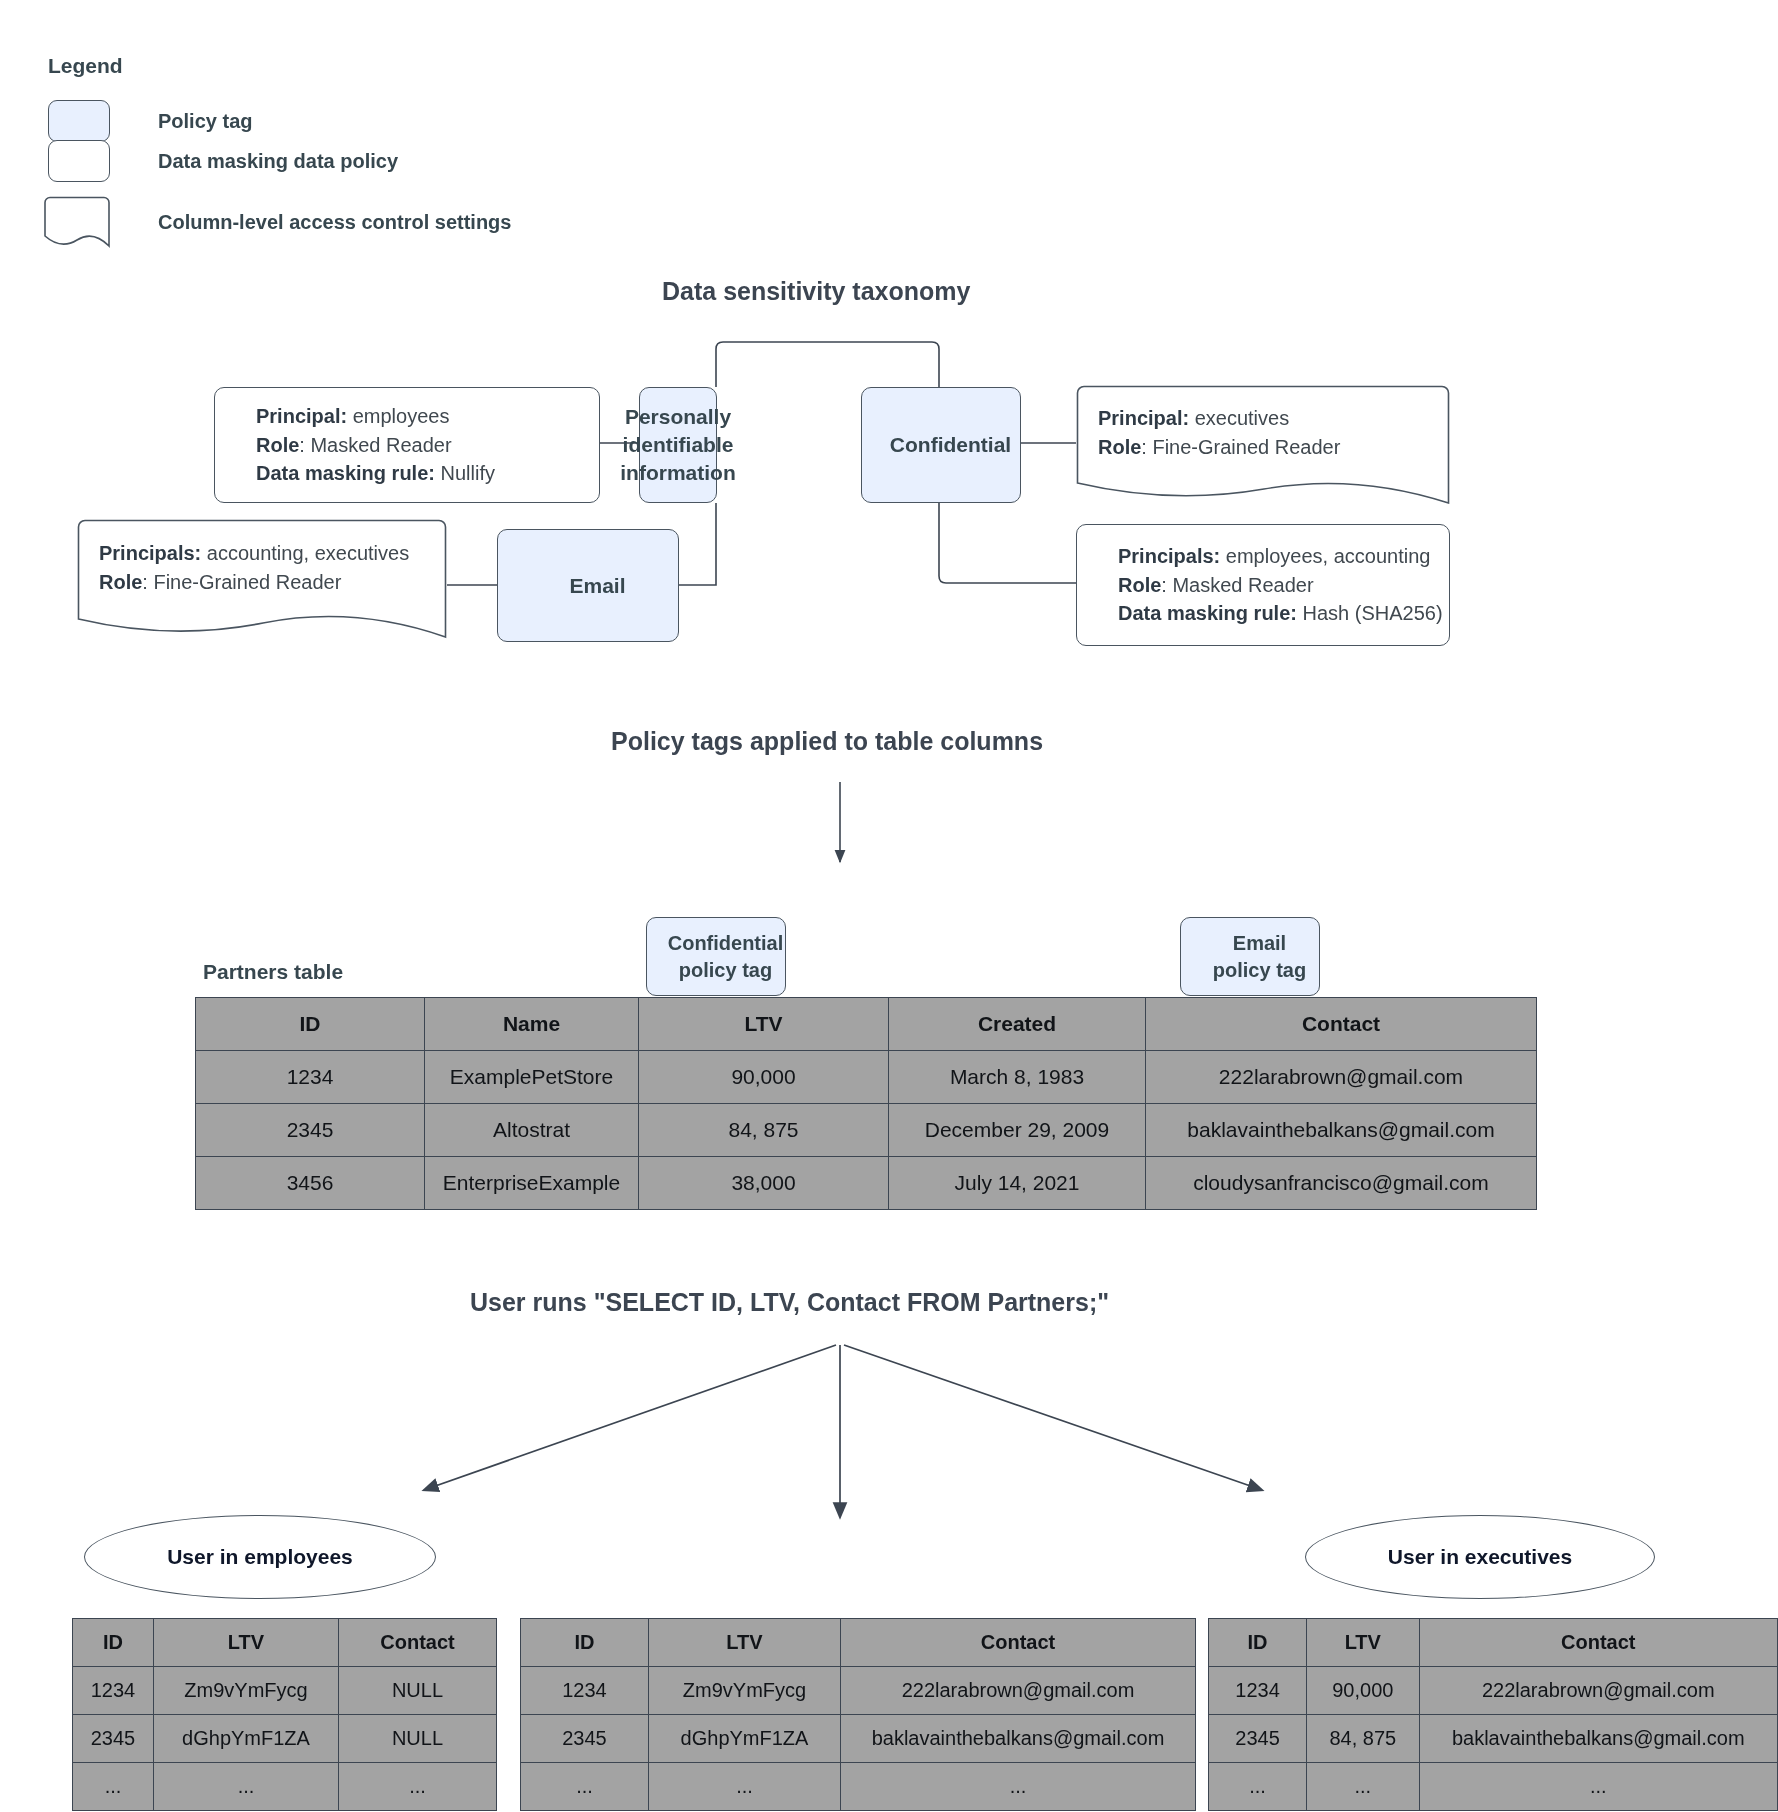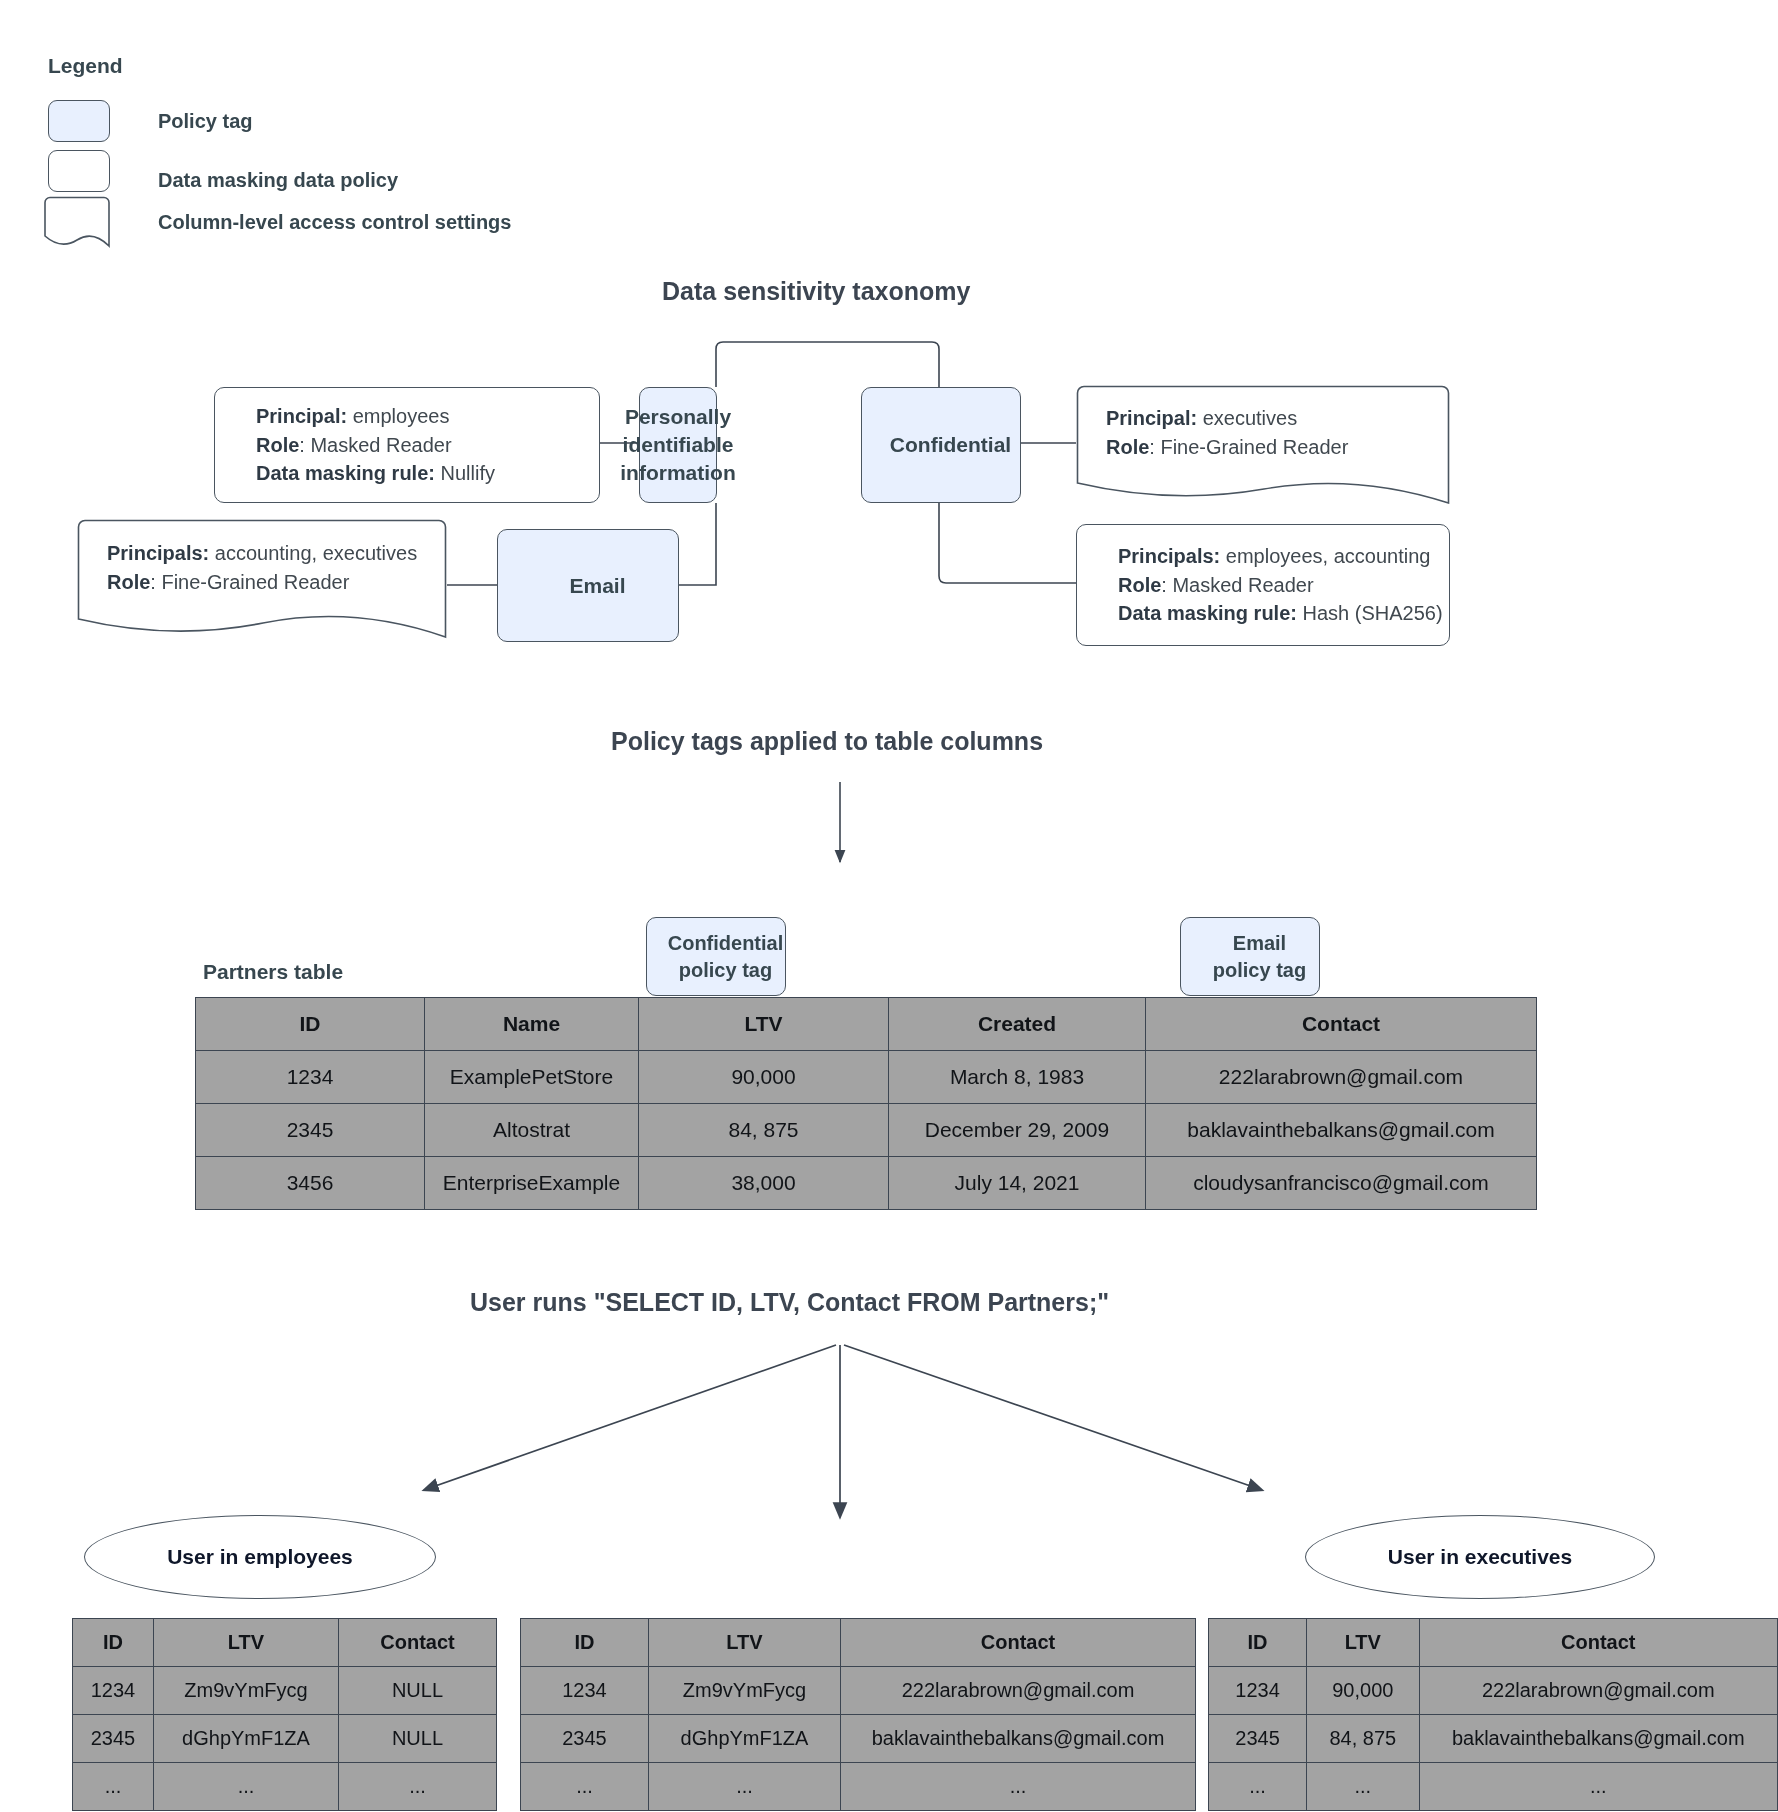--- a/index.html
+++ b/index.html
@@ -71,21 +71,21 @@
     padding-left:22px;
     font-size:20px;
     line-height:1.44;
     color:#40484f;
     white-space:nowrap;
   }
   .policy-text b{color:#2f3a45;font-weight:bold;}
   .wavebox{position:absolute;}
   .wavebox .inner{
     position:absolute;left:0;top:0;right:0;bottom:0;
-    display:flex;align-items:center;padding-left:8px;
+    display:flex;align-items:center;
   }
   .wavebox .inner .policy-text{padding-bottom:26px;}
 
   
   table.grid{
     border-collapse:collapse;
     background:#a3a3a3;
   }
   table.grid td,table.grid th{
     border:1.4px solid #3c4551;
@@ -131,21 +131,21 @@
 
 <div id="page">
 
   <div class="abs legend-title">Legend</div>
 
   <div class="abs legend-row" style="left:48px; top:100px;">
     <div class="legend-swatch tag"></div>
     <div class="legend-label">Policy tag</div>
   </div>
 
-  <div class="abs legend-row" style="left:48px; top:150px;align-items:flex-end;">
+  <div class="abs legend-row" style="left:48px; top:140px;">
     <div class="legend-swatch policy"></div>
     <div class="legend-label">Data masking data policy</div>
   </div>
 
   <div class="abs legend-row" style="left:44px; top:196px;">
     <div class="wave-swatch">
       <svg width="66" height="52" viewBox="0 0 66 52">
         <path d="M6,1.5 H60 A5,5 0 0 1 65,6.5 V50 Q49,34 33,44 Q17,54 1,40 V6.5 A5,5 0 0 1 6,1.5 Z" fill="#ffffff" stroke="#4a5560" stroke-width="1.6"></path>
       </svg>
     </div>

